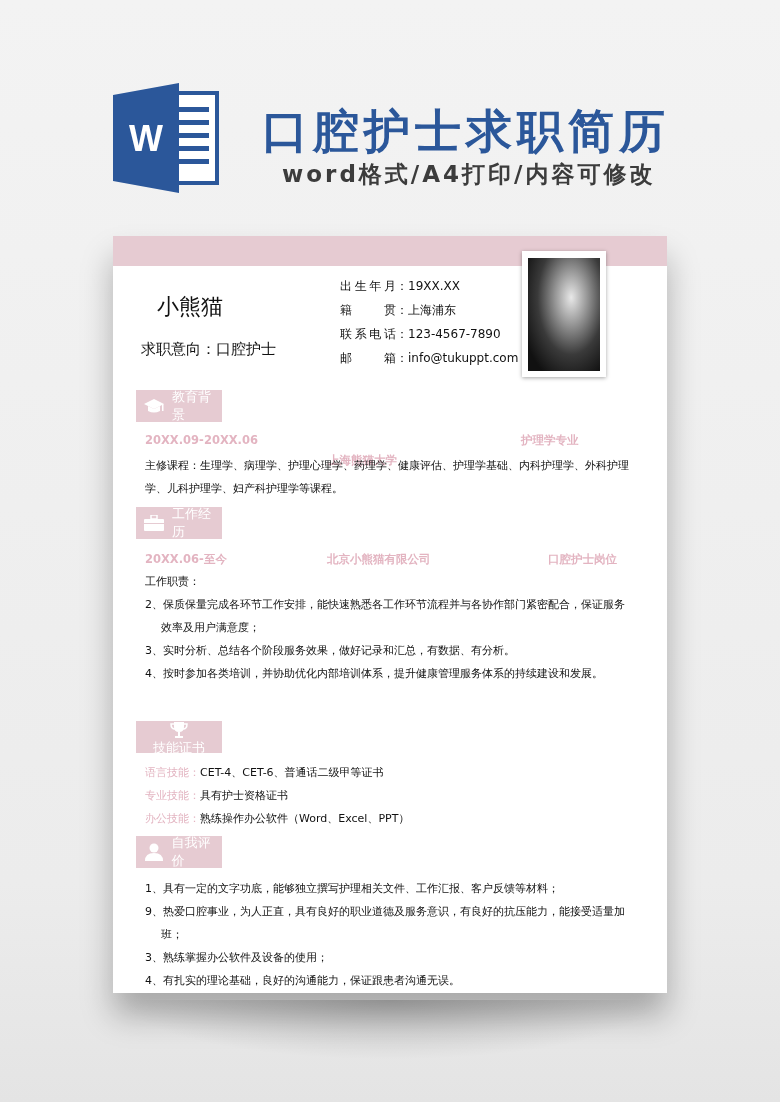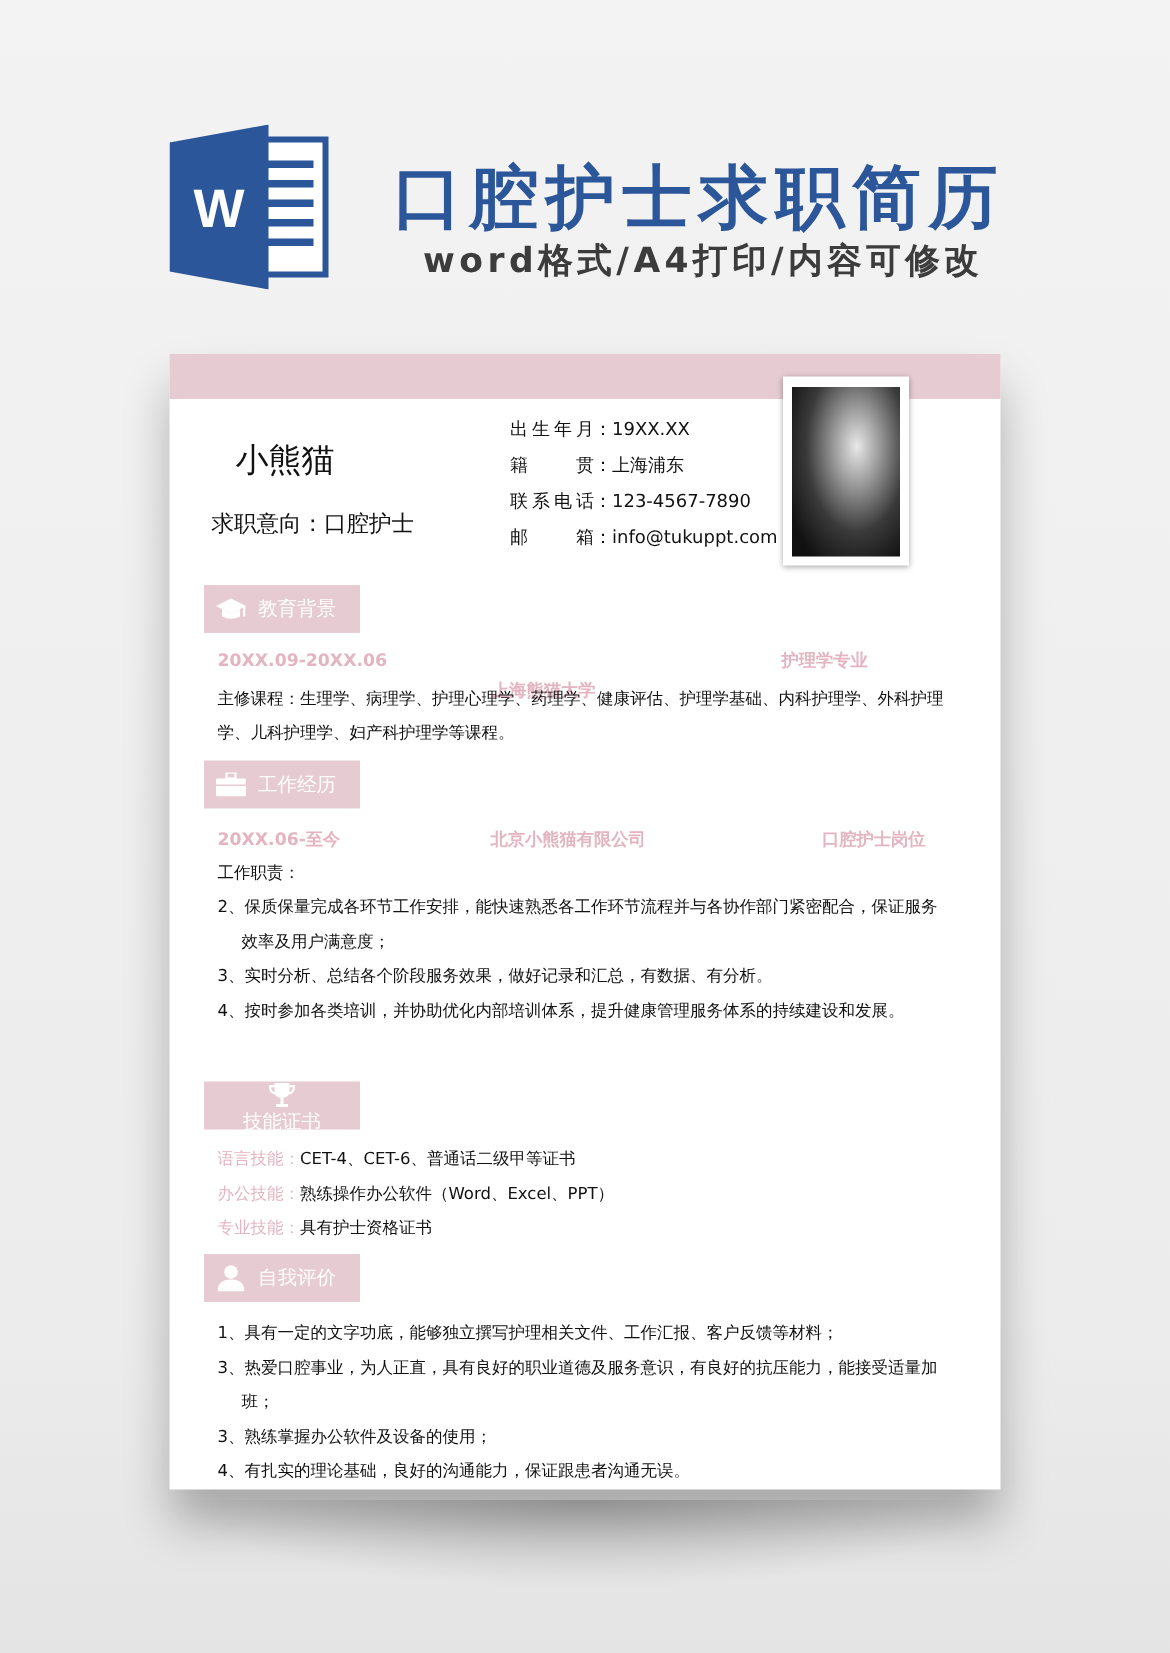--- a/index.html
+++ b/index.html
@@ -9,21 +9,21 @@
   .subtitle{position:absolute;left:282px;top:163px;font-size:23px;font-weight:bold;color:#3c3c3c;letter-spacing:3px;line-height:1;}
   .page{position:absolute;left:113px;top:236px;width:554px;height:757px;background:#fff;box-shadow:0 22px 30px rgba(0,0,0,0.28);}
   .top-band{position:absolute;left:0;top:0;width:554px;height:30px;background:#e6cbd2;}
   .name{position:absolute;left:44px;top:56px;font-size:22px;color:#111;}
   .intent{position:absolute;left:28px;top:104px;font-size:15px;color:#111;}
   .info{position:absolute;left:227px;top:38px;font-size:12px;color:#111;}
   .info-row{height:24px;line-height:24px;display:flex;}
   .info-label{width:56px;display:inline-block;text-align:justify;text-align-last:justify;}
   .photo{position:absolute;left:409px;top:15px;width:84px;height:126px;background:#fff;box-shadow:0 1px 4px rgba(0,0,0,0.35);}
   .photo-inner{position:absolute;left:6px;top:7px;width:72px;height:113px;background:radial-gradient(ellipse at 60% 35%,#e8e8e8 0%,#9a9a9a 25%,#3a3a3a 55%,#111 85%);}
-  .sec-head{position:absolute;left:23px;width:104px;height:32px;background:#e6cbd2;display:flex;align-items:center;}
+  .sec-head{position:absolute;left:23px;width:86px;height:32px;background:#e6cbd2;display:flex;align-items:center;}
   .sec-head .ico{width:20px;height:20px;margin-left:8px;margin-right:8px;display:flex;align-items:center;justify-content:center;}
   .sec-head .lbl{color:#fff;font-size:13px;}
   .pink-row{position:absolute;left:32px;width:460px;font-size:11.5px;color:#e3b4c1;font-weight:bold;}
   .pink-row span{position:absolute;top:0;white-space:nowrap;}
   .body-text{position:absolute;left:32px;width:490px;font-size:11px;color:#111;line-height:23px;}
   .list-item{padding-left:16px;text-indent:-16px;}
   .skill-row{height:23px;line-height:23px;}
   .skill-key{color:#e3b4c1;margin-top:27px;}
   .shadow-floor{position:absolute;left:120px;top:1000px;width:540px;height:60px;background:radial-gradient(ellipse at 50% 0%,rgba(0,0,0,0.18),rgba(0,0,0,0) 70%);}
 </style>
@@ -126,32 +126,32 @@
           <path d="M4,3 L1,3 Q1,8 5,8" fill="none" stroke="#fff" stroke-width="1.5"></path>
           <path d="M14,3 L17,3 Q17,8 13,8" fill="none" stroke="#fff" stroke-width="1.5"></path>
           <rect x="8" y="11" width="2" height="4" fill="#fff"></rect>
           <rect x="5" y="15" width="8" height="2" fill="#fff"></rect>
         </svg>
     </span>
     <span class="lbl">技能证书</span>
   </div>
   <div class="body-text" style="top:525px;">
     <div class="skill-row"><span class="skill-key">语言技能：</span><span>CET-4、CET-6、普通话二级甲等证书</span></div>
+    <div class="skill-row"><span class="skill-key">专业技能：</span><span>具有护士资格证书</span></div>
     <div class="skill-row"><span class="skill-key">办公技能：</span><span>熟练操作办公软件（Word、Excel、PPT）</span></div>
-    <div class="skill-row"><span class="skill-key">专业技能：</span><span>具有护士资格证书</span></div>
   </div>
 
   <div class="sec-head" style="top:600px;font-family:Liberation Serif, serif;">
     <span class="ico">
       <svg width="18" height="18" viewBox="0 0 18 18">
           <circle cx="9" cy="5" r="4.5" fill="#fff"></circle>
           <path d="M0,18 Q0,10 9,10 Q18,10 18,18 Z" fill="#fff"></path>
         </svg>
     </span>
     <span class="lbl">自我评价</span>
   </div>
   <div class="body-text" style="top:641px;">
     <div class="list-item">1、具有一定的文字功底，能够独立撰写护理相关文件、工作汇报、客户反馈等材料；</div>
-    <div class="list-item">3、热爱口腔事业，为人正直，具有良好的职业道德及服务意识，有良好的抗压能力，能接受适量加班；</div>
+    <div class="list-item">9、热爱口腔事业，为人正直，具有良好的职业道德及服务意识，有良好的抗压能力，能接受适量加班；</div>
     <div class="list-item">3、熟练掌握办公软件及设备的使用；</div>
     <div class="list-item">4、有扎实的理论基础，良好的沟通能力，保证跟患者沟通无误。</div>
   </div>
 </div>
 
 </body></html>

